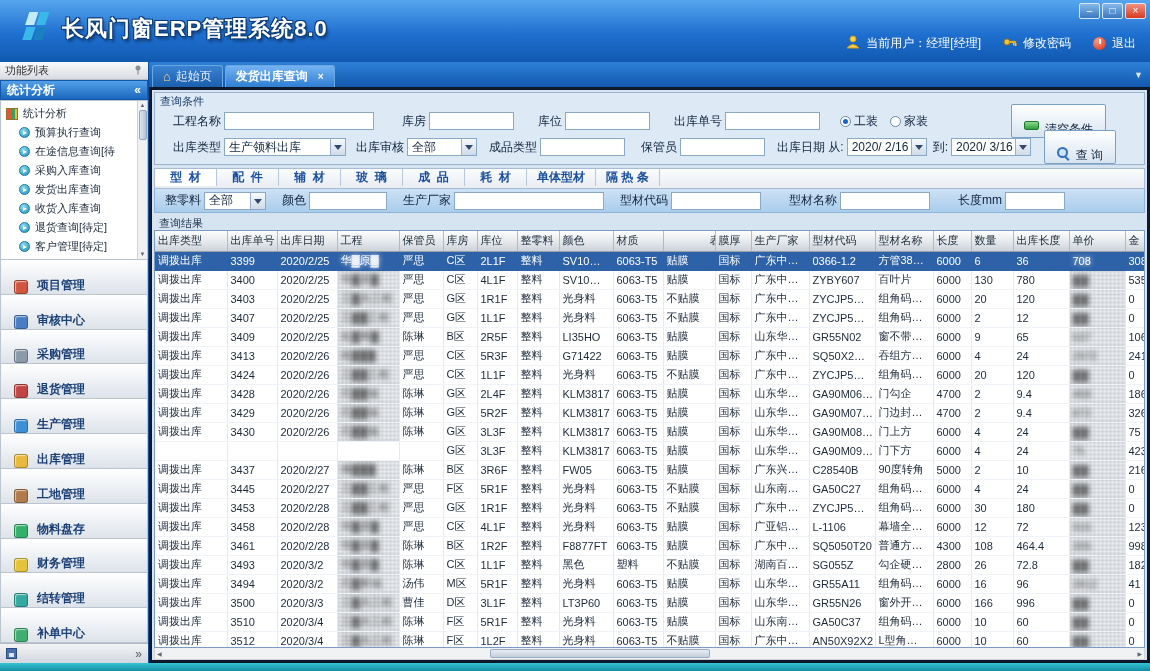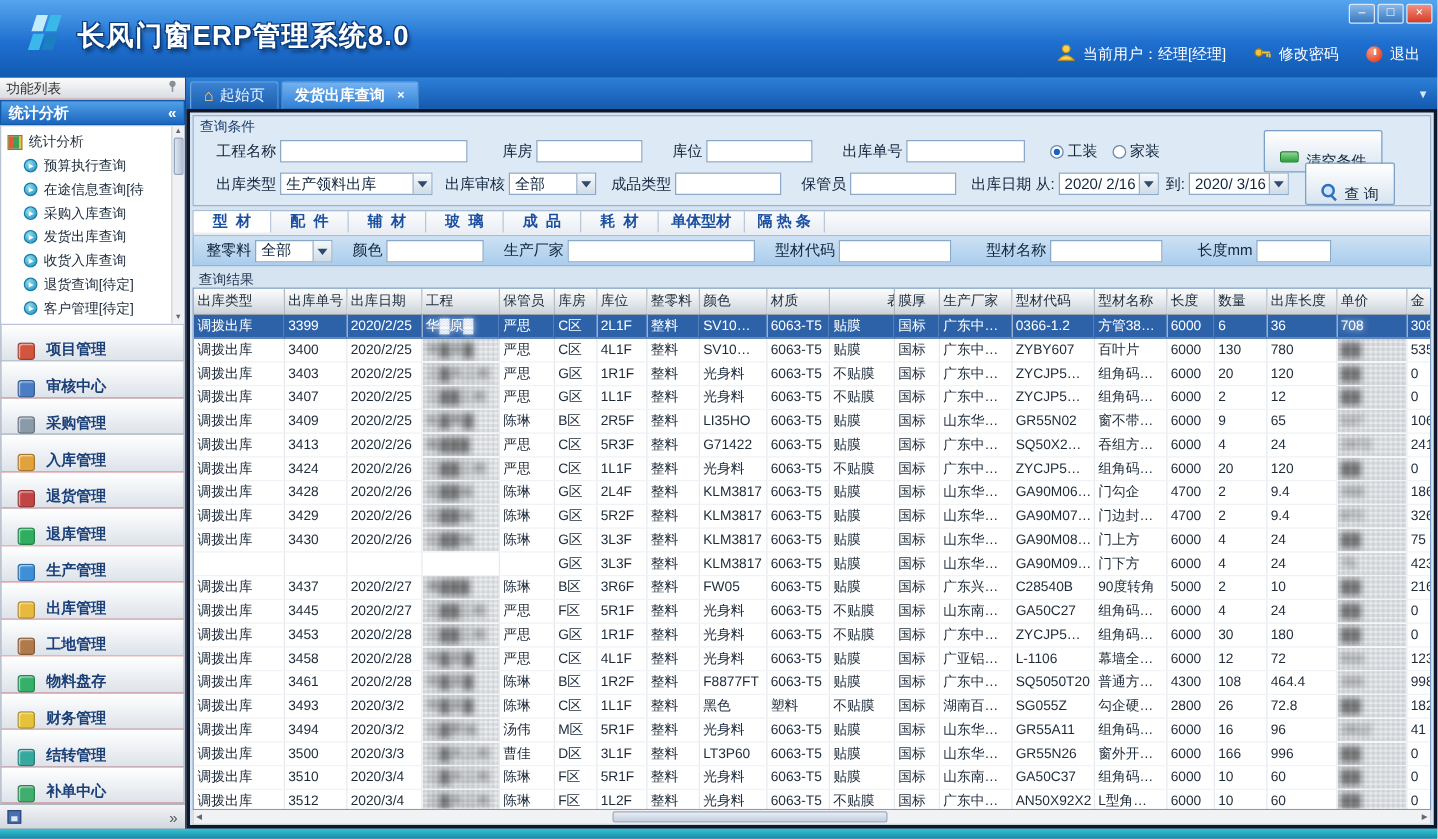--- a/index.html
+++ b/index.html
@@ -214,30 +214,22 @@
         </div>
           <div class="module">
           <span class="mod-icon" style="background: rgb(74, 125, 196);"></span>
           <span>审核中心</span>
         </div>
           <div class="module">
           <span class="mod-icon" style="background: rgb(138, 154, 168);"></span>
           <span>采购管理</span>
         </div>
           <div class="module">
-          <span class="mod-icon" style="background: rgb(224, 162, 60);"></span>
-          <span>入库管理</span>
-        </div>
-          <div class="module">
           <span class="mod-icon" style="background: rgb(194, 69, 69);"></span>
           <span>退货管理</span>
-        </div>
-          <div class="module">
-          <span class="mod-icon" style="background: rgb(47, 174, 96);"></span>
-          <span>退库管理</span>
         </div>
           <div class="module">
           <span class="mod-icon" style="background: rgb(63, 143, 214);"></span>
           <span>生产管理</span>
         </div>
           <div class="module">
           <span class="mod-icon" style="background: rgb(232, 185, 63);"></span>
           <span>出库管理</span>
         </div>
           <div class="module">

